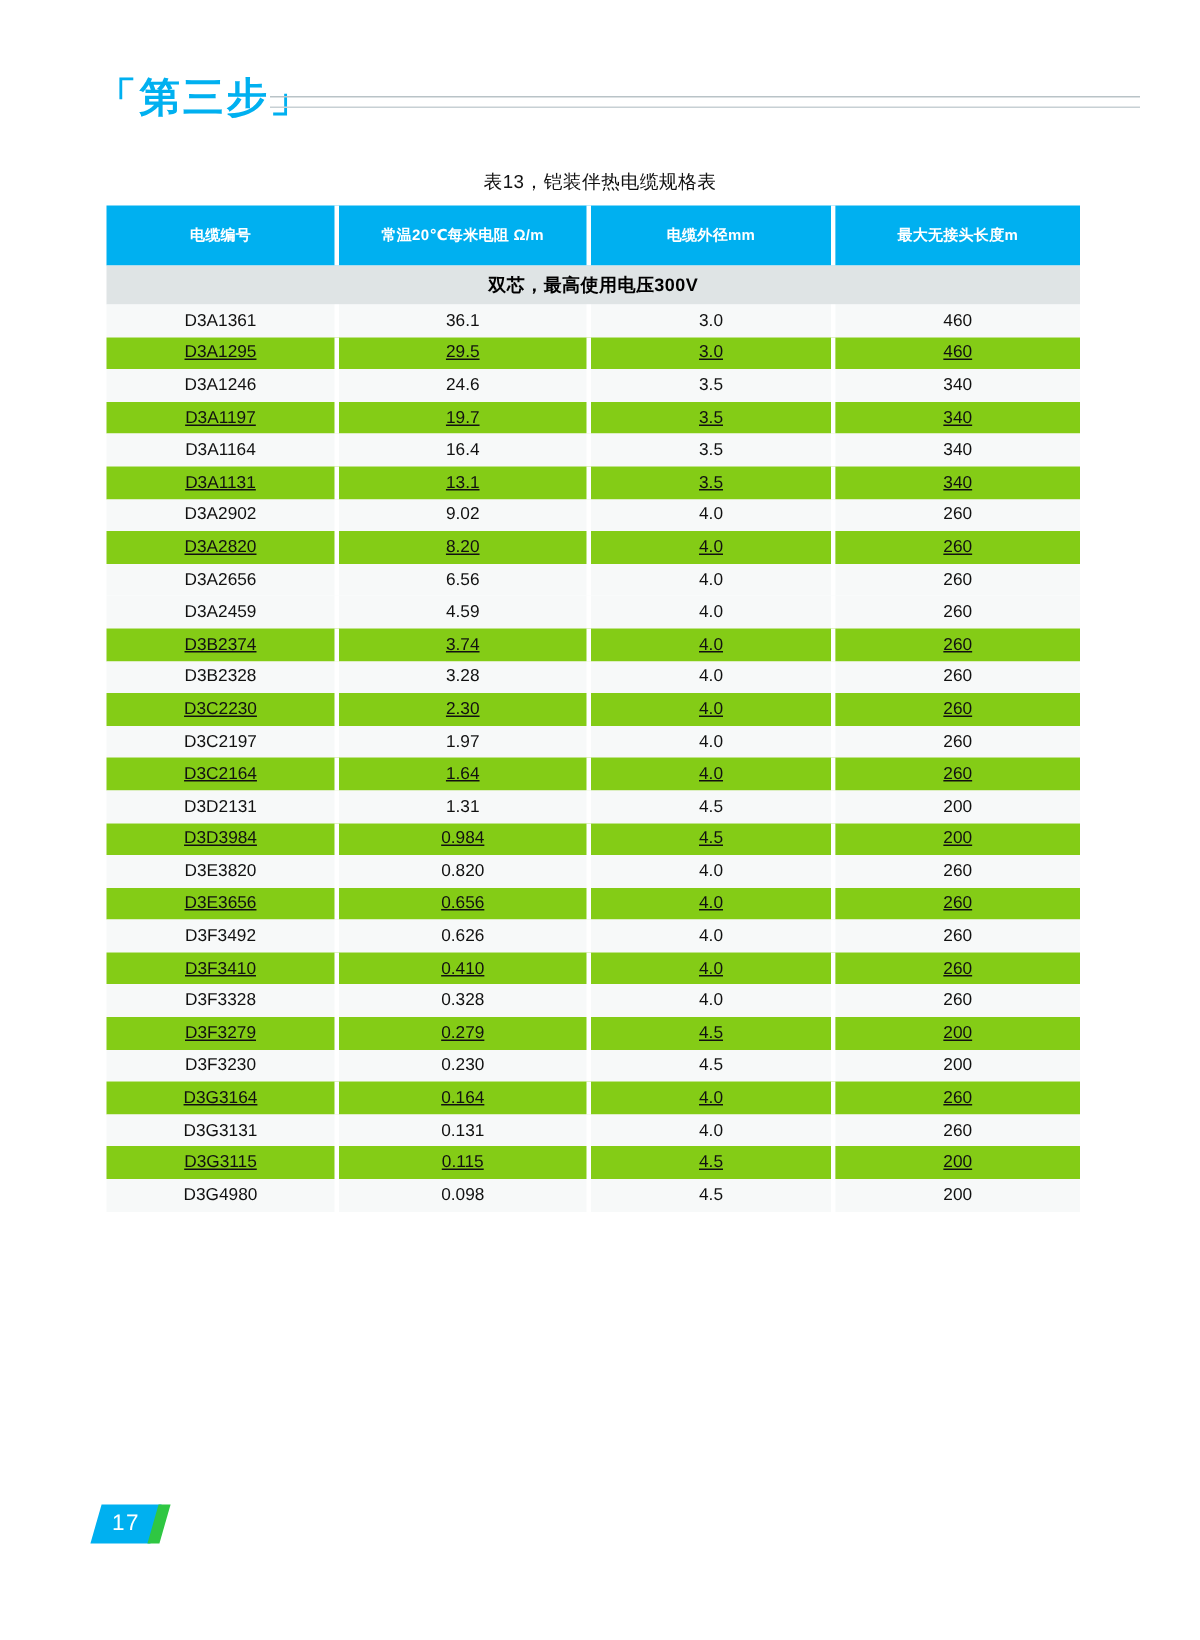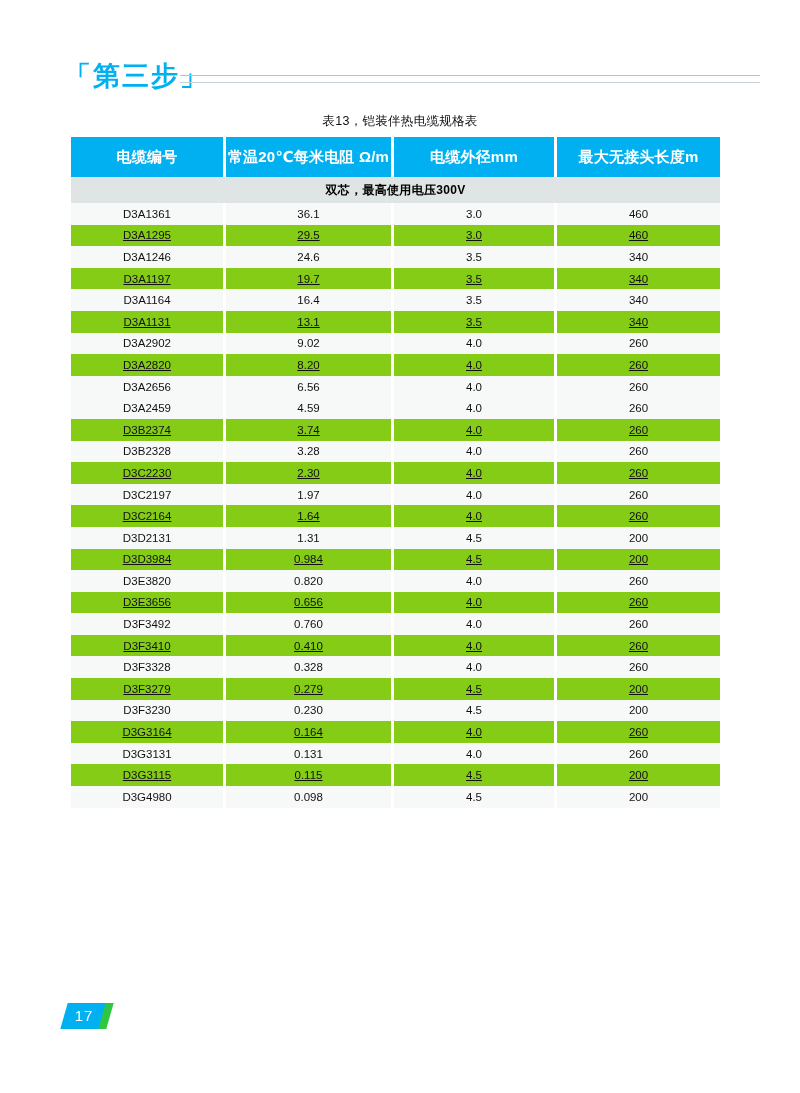--- a/index.html
+++ b/index.html
@@ -13,21 +13,21 @@
     position: relative;
     font-family: "Liberation Sans", "DejaVu Sans", sans-serif;
     color: #1a1a1a;
     overflow: hidden;
   }
 
   
   .page-header {
     position: absolute;
     left: 0;
-    top: 59px;
+    top: 48px;
     width: 700px;
     height: 46px;
     text-align: right;
   }
   .step-title {
     position: absolute;
     left: 64px;
     top: 0px;
     font-size: 27px;
     font-weight: bold;
@@ -74,21 +74,21 @@
     table-layout: fixed;
   }
   .spec-table th,
   .spec-table td {
     padding: 0;
     margin: 0;
   }
   .hdr-cell {
     background: #00b0f0;
     color: #ffffff;
-    font-size: 15px;
+    font-size: 10px;
     font-weight: bold;
     height: 40px;
     text-align: center;
     vertical-align: middle;
     border-right: 3px solid #ffffff;
     letter-spacing: .2px;
     white-space: nowrap;
   }
   .hdr-cell:last-child {
     border-right: none;
@@ -302,21 +302,21 @@
         <td>260</td>
       </tr>
       <tr class="even">
         <td>D3E3656</td>
         <td>0.656</td>
         <td>4.0</td>
         <td>260</td>
       </tr>
       <tr class="odd">
         <td>D3F3492</td>
-        <td>0.760</td>
+        <td>0.626</td>
         <td>4.0</td>
         <td>260</td>
       </tr>
       <tr class="even">
         <td>D3F3410</td>
         <td>0.410</td>
         <td>4.0</td>
         <td>260</td>
       </tr>
       <tr class="odd">

